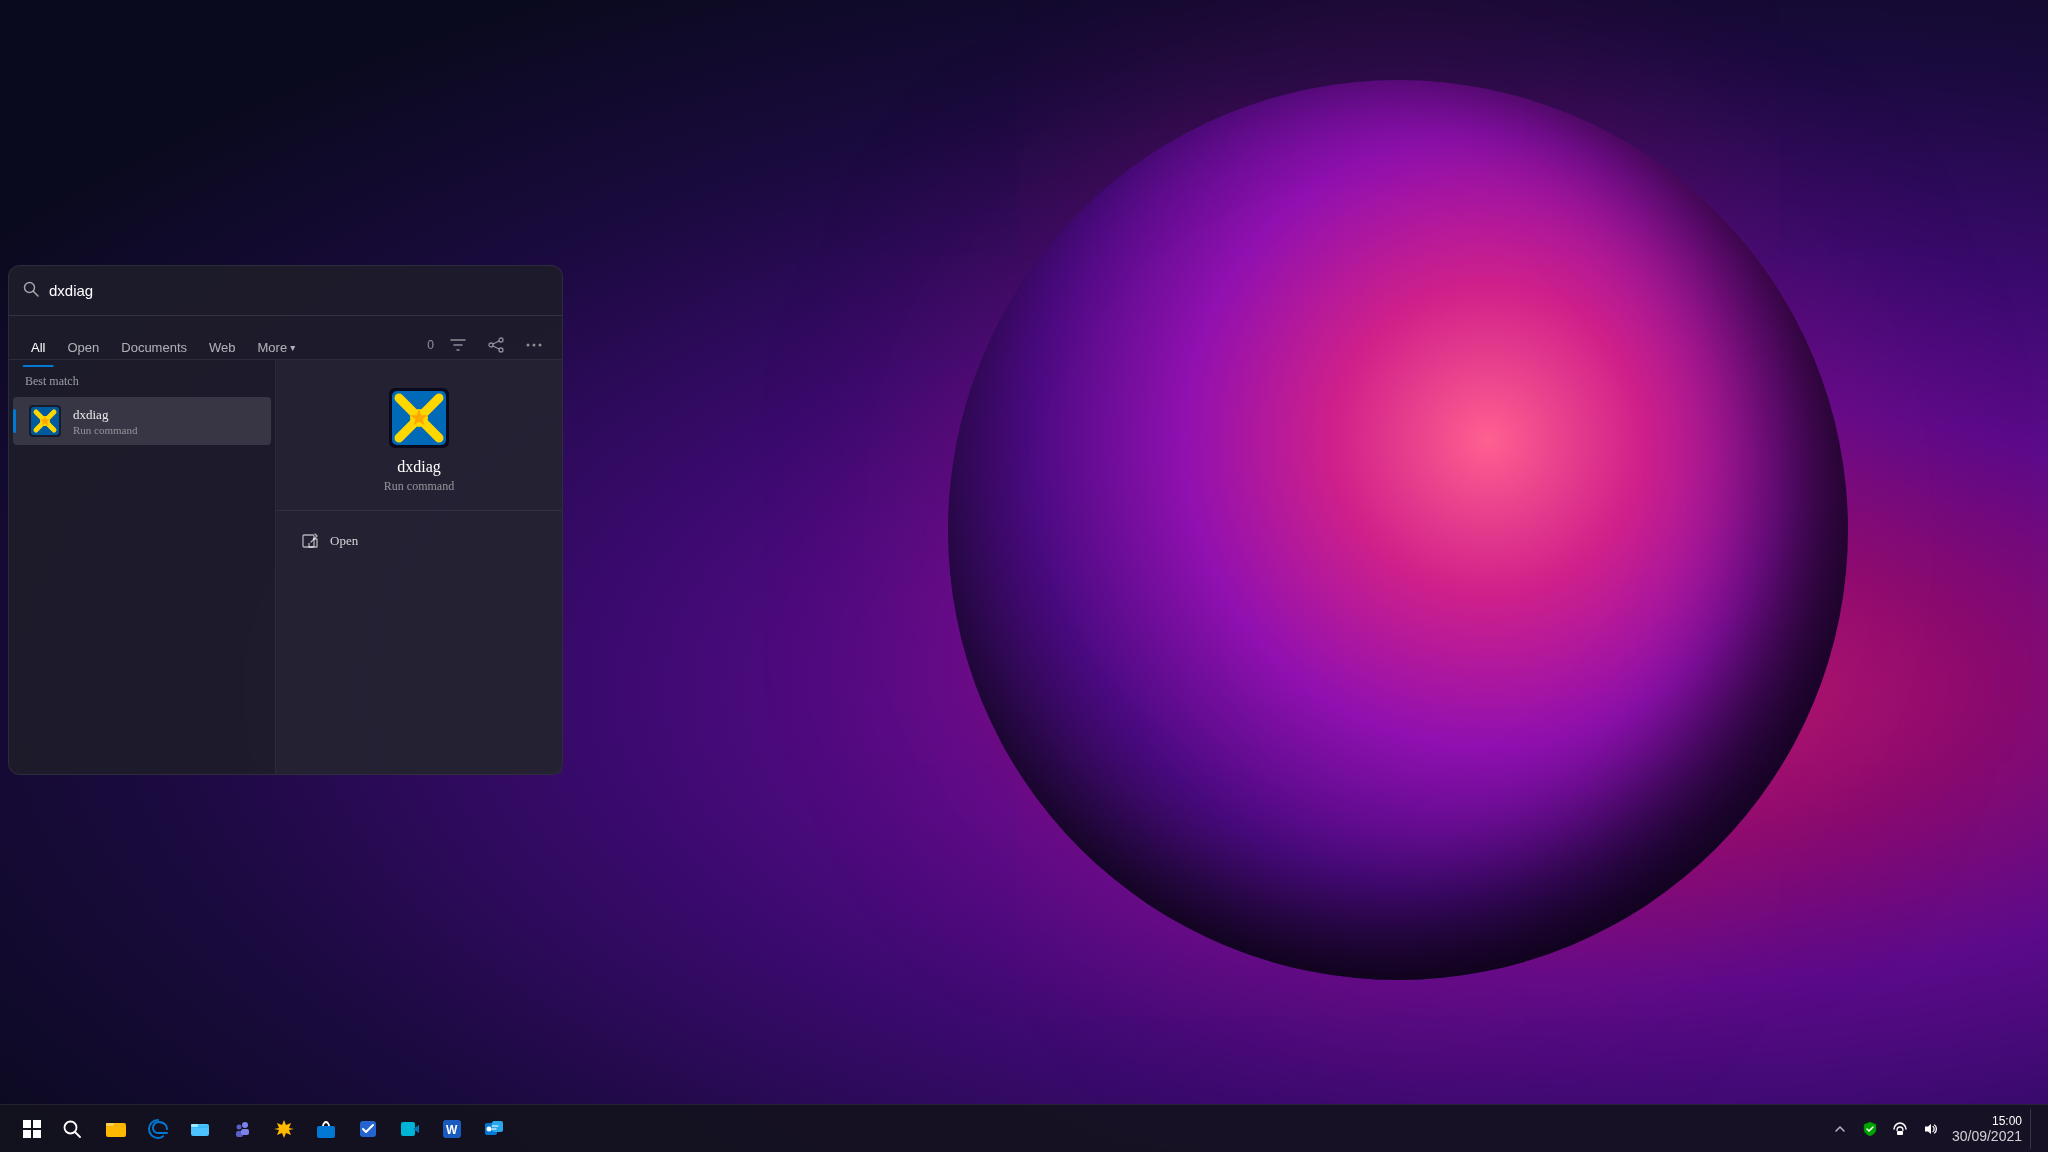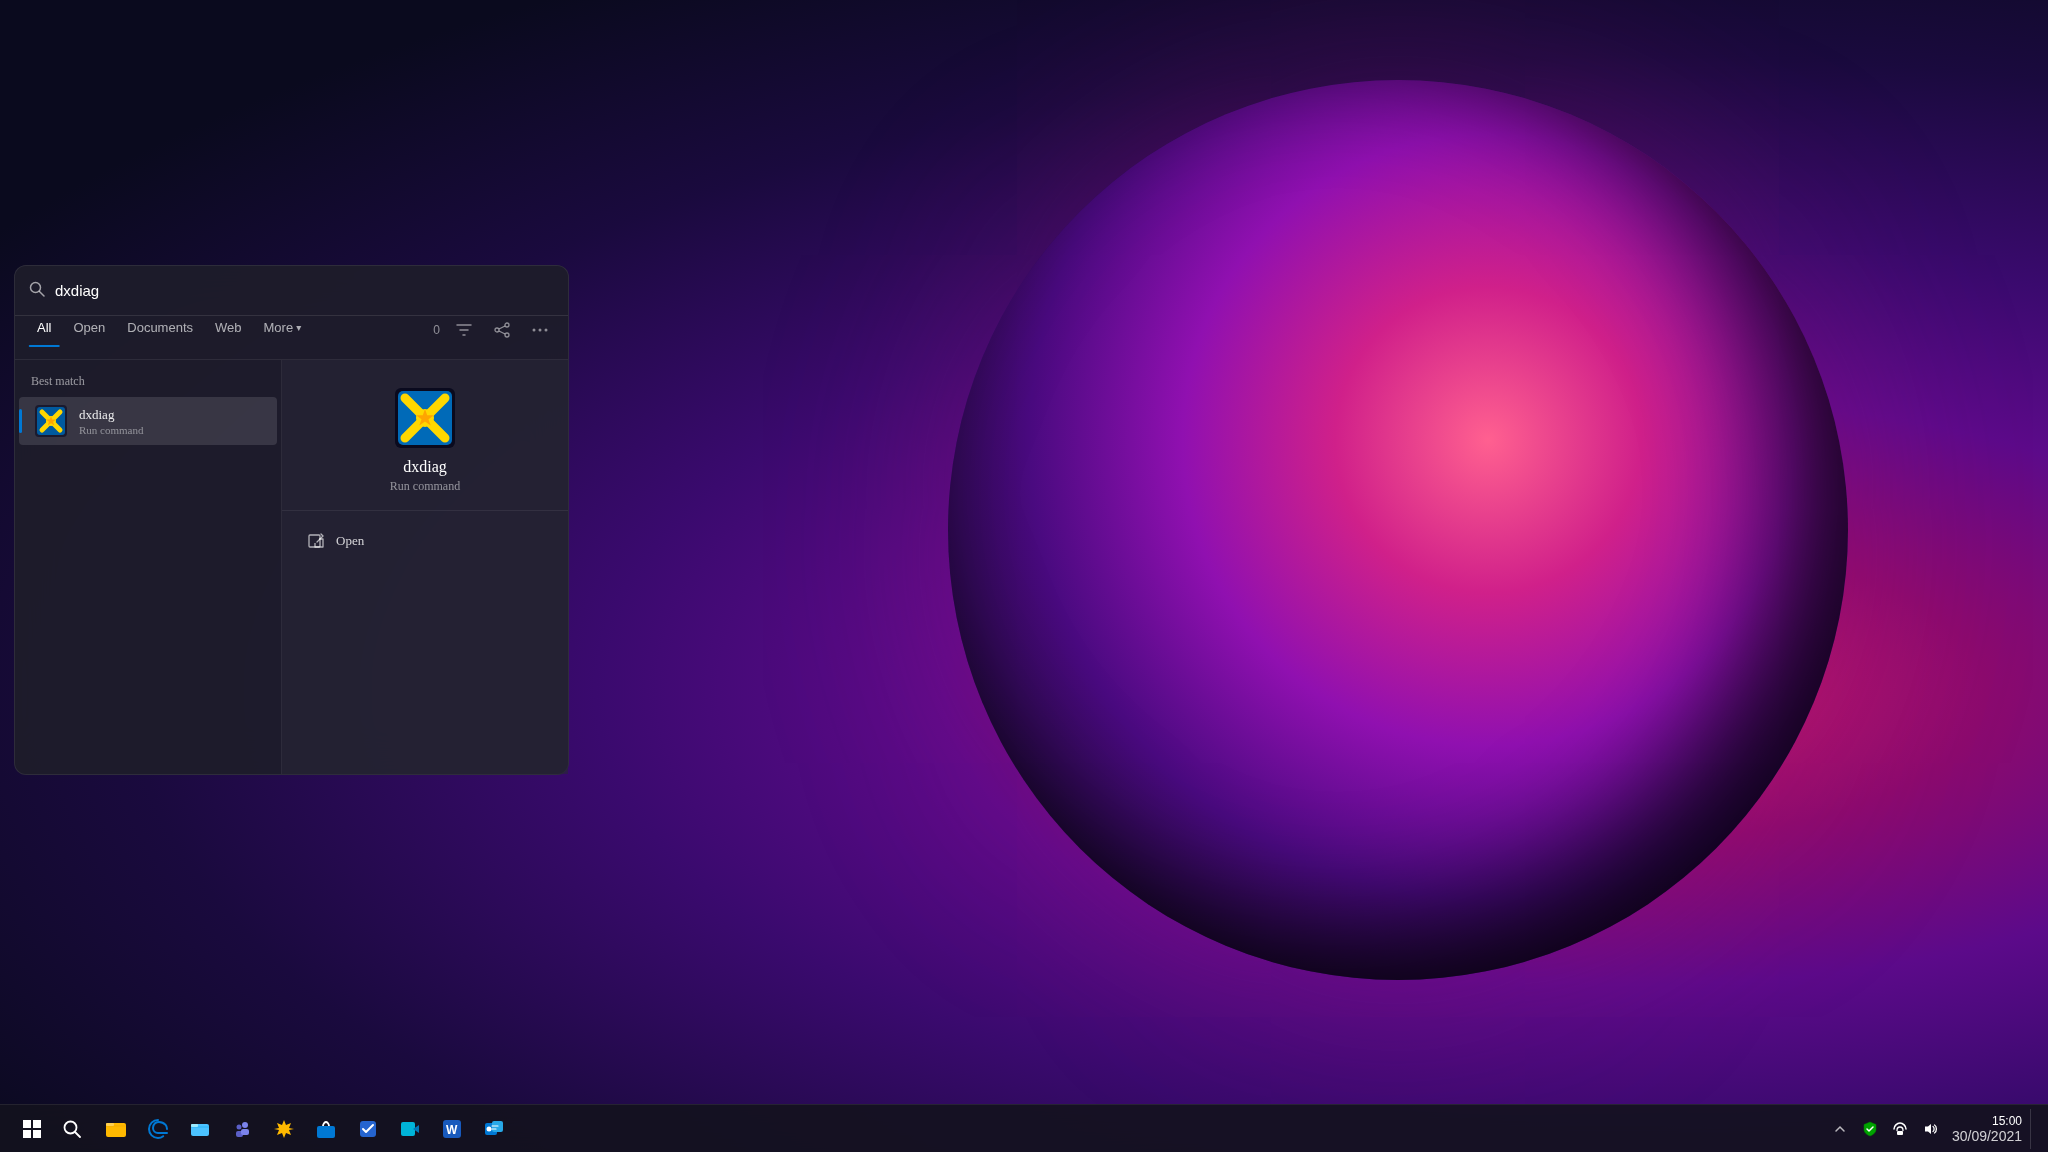--- a/index.html
+++ b/index.html
@@ -28,21 +28,21 @@
       width: 900px;
       height: 900px;
       border-radius: 50%;
       background: radial-gradient(ellipse at 60% 40%, #ff6090 0%, #d0208a 20%, #9010b0 40%, #4a0a80 60%, #1a0830 80%, #050010 100%);
       box-shadow: inset -60px -40px 120px rgba(0,0,0,0.8), 0 0 200px rgba(180,20,120,0.3);
     }
 
     
     .search-panel {
       position: absolute;
-      left: 14px;
+      left: 8px;
       top: 265px;
       width: 555px;
       height: 510px;
       background: rgba(30, 28, 42, 0.95);
       border-radius: 12px;
       backdrop-filter: blur(20px);
       border: 1px solid rgba(255,255,255,0.08);
       display: flex;
       flex-direction: column;
     }
@@ -69,21 +69,21 @@
       border: none;
       outline: none;
       color: white;
       font-size: 15px;
       font-family: 'Segoe UI', sans-serif;
     }
 
     
     .tabs-row {
       display: flex;
-      align-items: flex-start;
+      align-items: flex-end;
       padding: 0 14px;
       height: 44px;
       border-bottom: 1px solid rgba(255,255,255,0.08);
       flex-shrink: 0;
       gap: 6px;
     }
 
     .tab {
       color: rgba(255,255,255,0.65);
       font-size: 13px;

